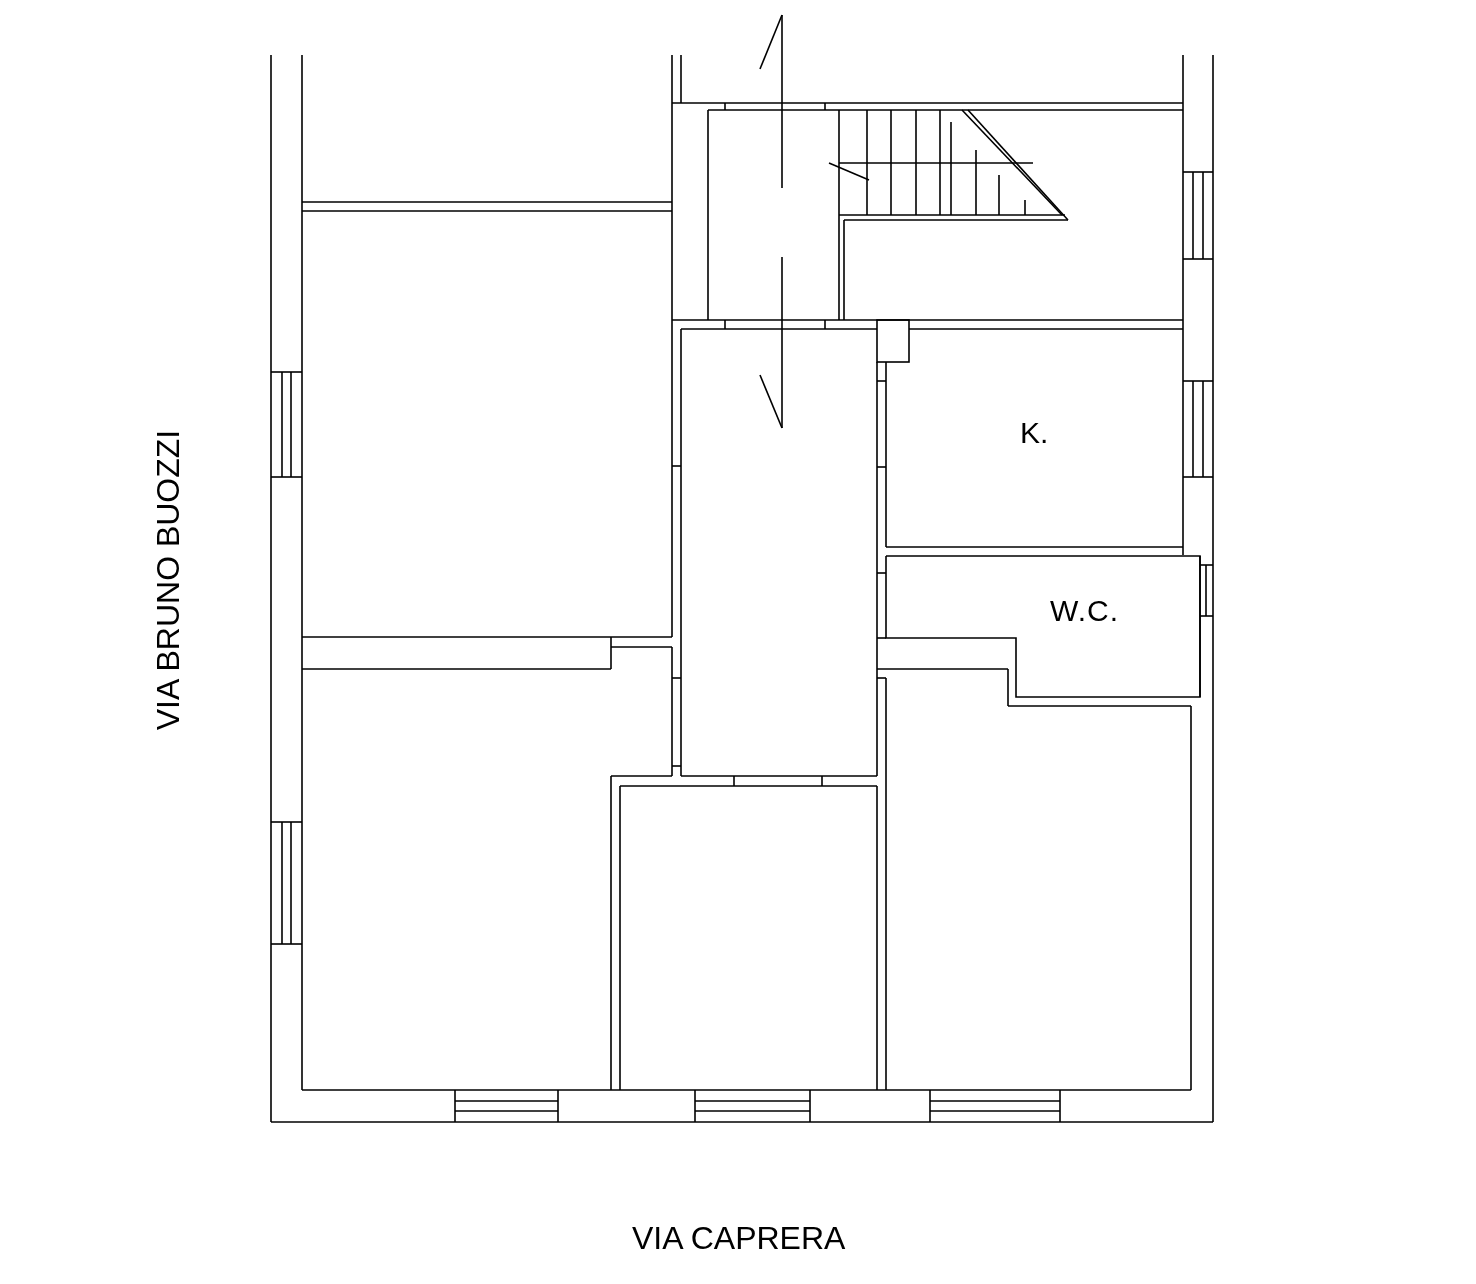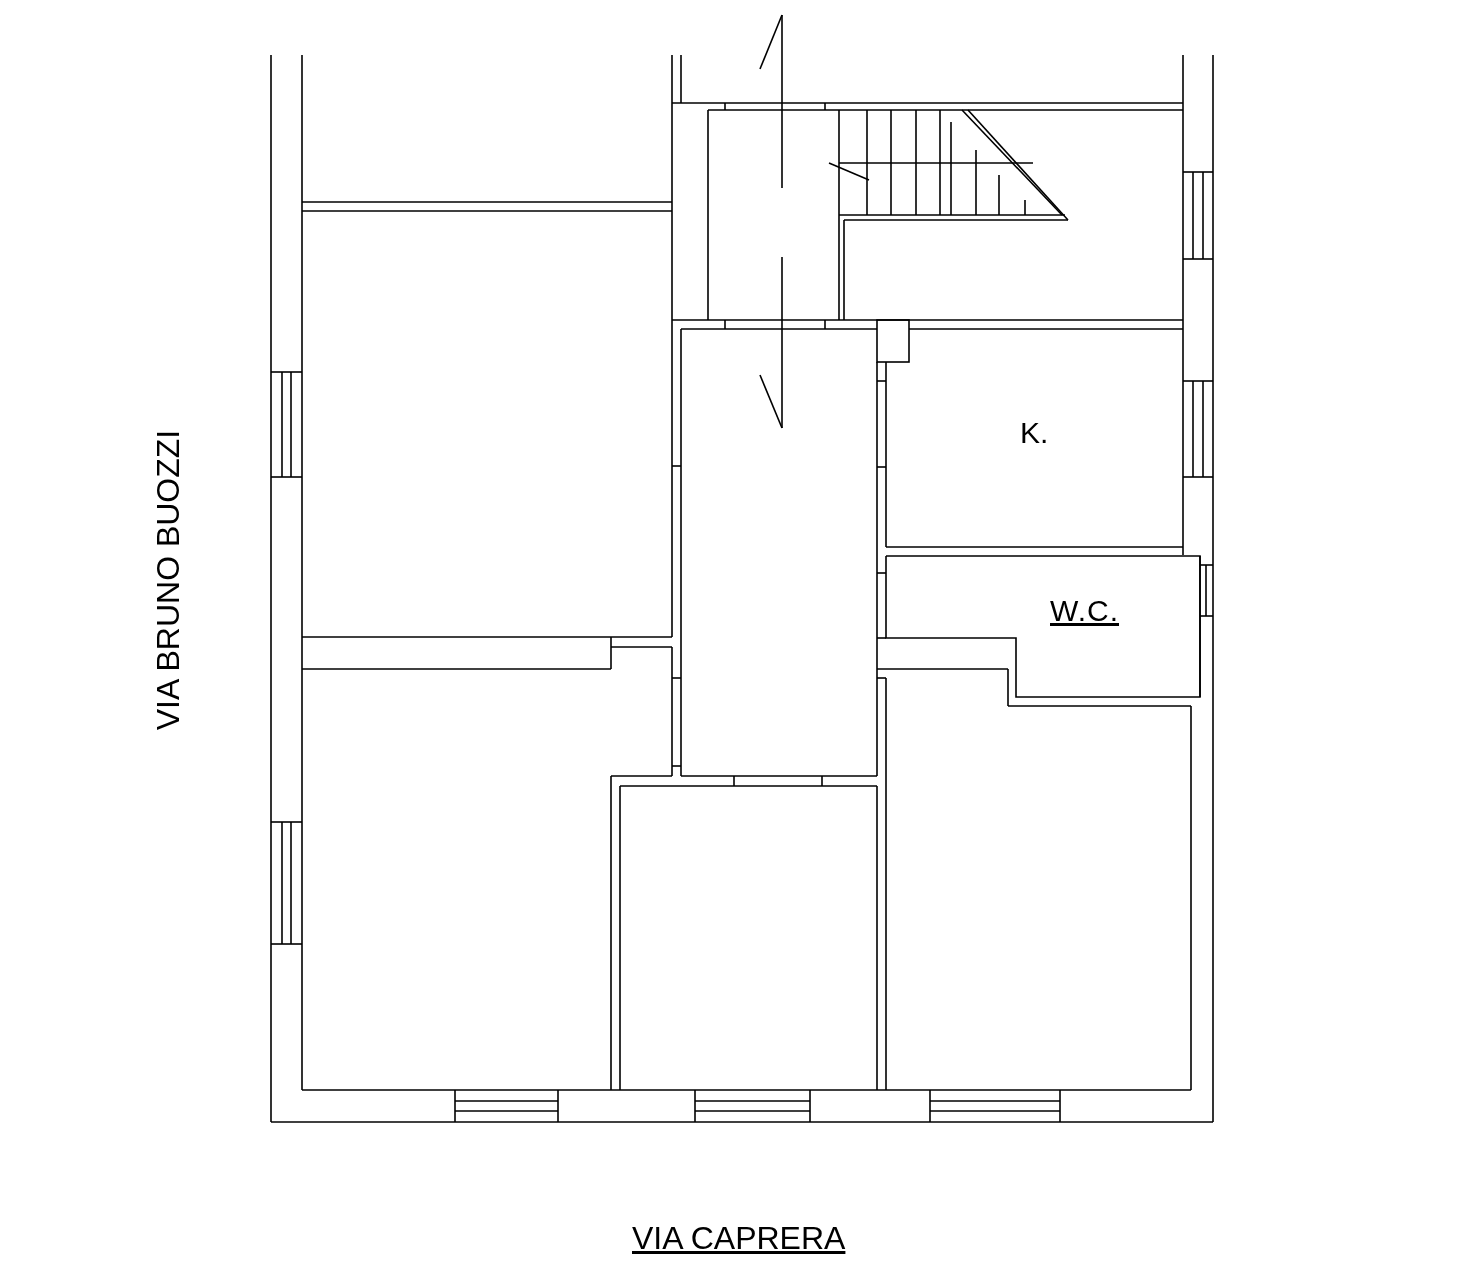--- a/index.html
+++ b/index.html
@@ -1,22 +1,22 @@
 <!DOCTYPE html>
 <html><head>
 <meta charset="utf-8">
 <style>
   html, body { margin: 0; padding: 0; background: #ffffff; }
   body { width: 1476px; height: 1284px; position: relative; overflow: hidden; font-family: "Liberation Sans", sans-serif; }
   #plan { position: absolute; left: 0; top: 0; }
   #plan line, #plan polyline, #plan rect, #plan polygon { stroke: #000; stroke-width: 1.6; fill: none; }
   .lbl { position: absolute; color: #000; font-family: "Liberation Sans", sans-serif; white-space: nowrap; }
   .room-k { left: 1020px; top: 416px; font-size: 30px; }
-  .room-wc { left: 1050px; top: 594px; font-size: 30px; letter-spacing: 1px; text-decoration: underline; }
-  .street-bottom { left: 632px; top: 1220px; font-size: 32px; text-decoration: underline; }
+  .room-wc { left: 1050px; top: 594px; font-size: 30px; letter-spacing: 1px; }
+  .street-bottom { left: 632px; top: 1220px; font-size: 32px; }
   .street-left { left: 168px; top: 580px; font-size: 32px; transform: translate(-50%, -50%) rotate(-90deg); transform-origin: center center; }
 </style>
 </head>
 <body>
 
 <svg id="plan" width="1476" height="1284" viewBox="0 0 1476 1284" xmlns="http://www.w3.org/2000/svg">
 
   <g>
     <line x1="271" y1="55" x2="271" y2="1122"></line>
     <line x1="302" y1="55" x2="302" y2="1090"></line>

